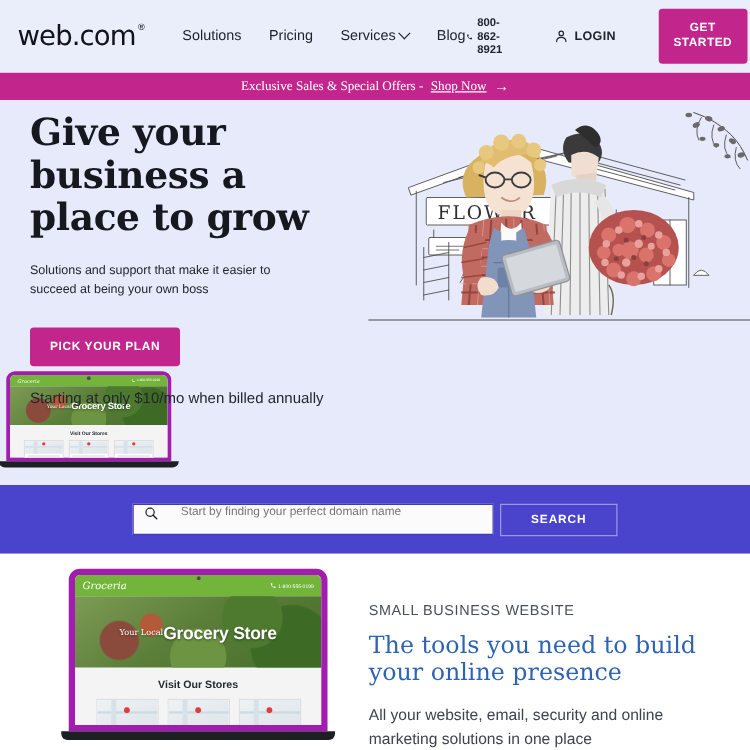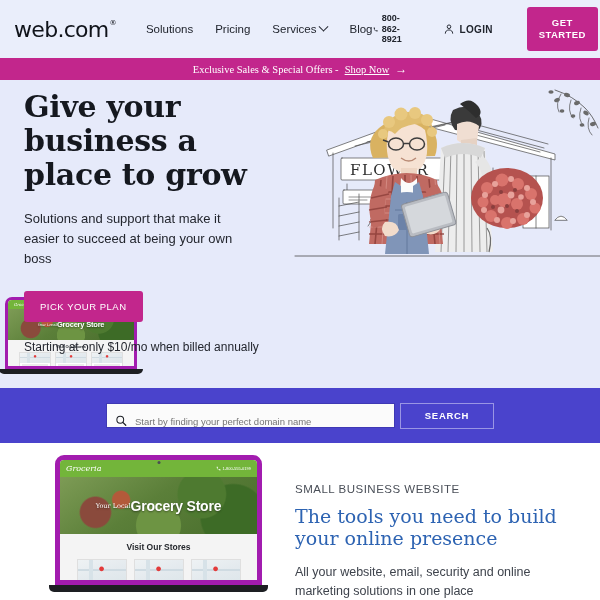--- a/index.html
+++ b/index.html
@@ -132,33 +132,33 @@
   .hero-h1 {
     font-family: "DejaVu Serif", serif;
     font-size: 30px;
     line-height: 1.14;
     color: #15181f;
     font-weight: 700;
     letter-spacing: -0.3px;
   }
   .hero-sub {
     margin-top: 16px;
-    font-size: 13px;
+    font-size: 10px;
     line-height: 1.55;
     color: #23262e;
     width: 228px;
   }
   .btn-plan {
     margin-top: 22px;
     background: #c2268c;
     color: #fff;
     border: none;
     border-radius: 3px;
     font-size: 9.5px;
-    font-weight: normal;
+    font-weight: bold;
     letter-spacing: 0.5px;
     padding: 10px 16px;
     cursor: pointer;
     font-family: "Liberation Sans", sans-serif;
   }
   .hero-note {
     margin-top: 18px;
     font-size: 12px;
     color: #23262e;
   }
@@ -174,23 +174,23 @@
     display: flex;
     align-items: center;
     justify-content: center;
     gap: 5px;
   }
   .search-wrap {
     width: 289px; height: 25px;
     background: #fbfbfb;
     border: 1px solid #3f39b4;
     display: flex;
-    align-items: flex-end;
+    align-items: flex-start;
     padding: 0 8px;
-    gap: 8px;
+    gap: 18px;
   }
   .search-input {
     border: none; outline: none;
     background: transparent;
     font-size: 9.5px;
     color: #4b4f58;
     width: 100%;
     font-family: "Liberation Sans", sans-serif;
   }
   .btn-search {

